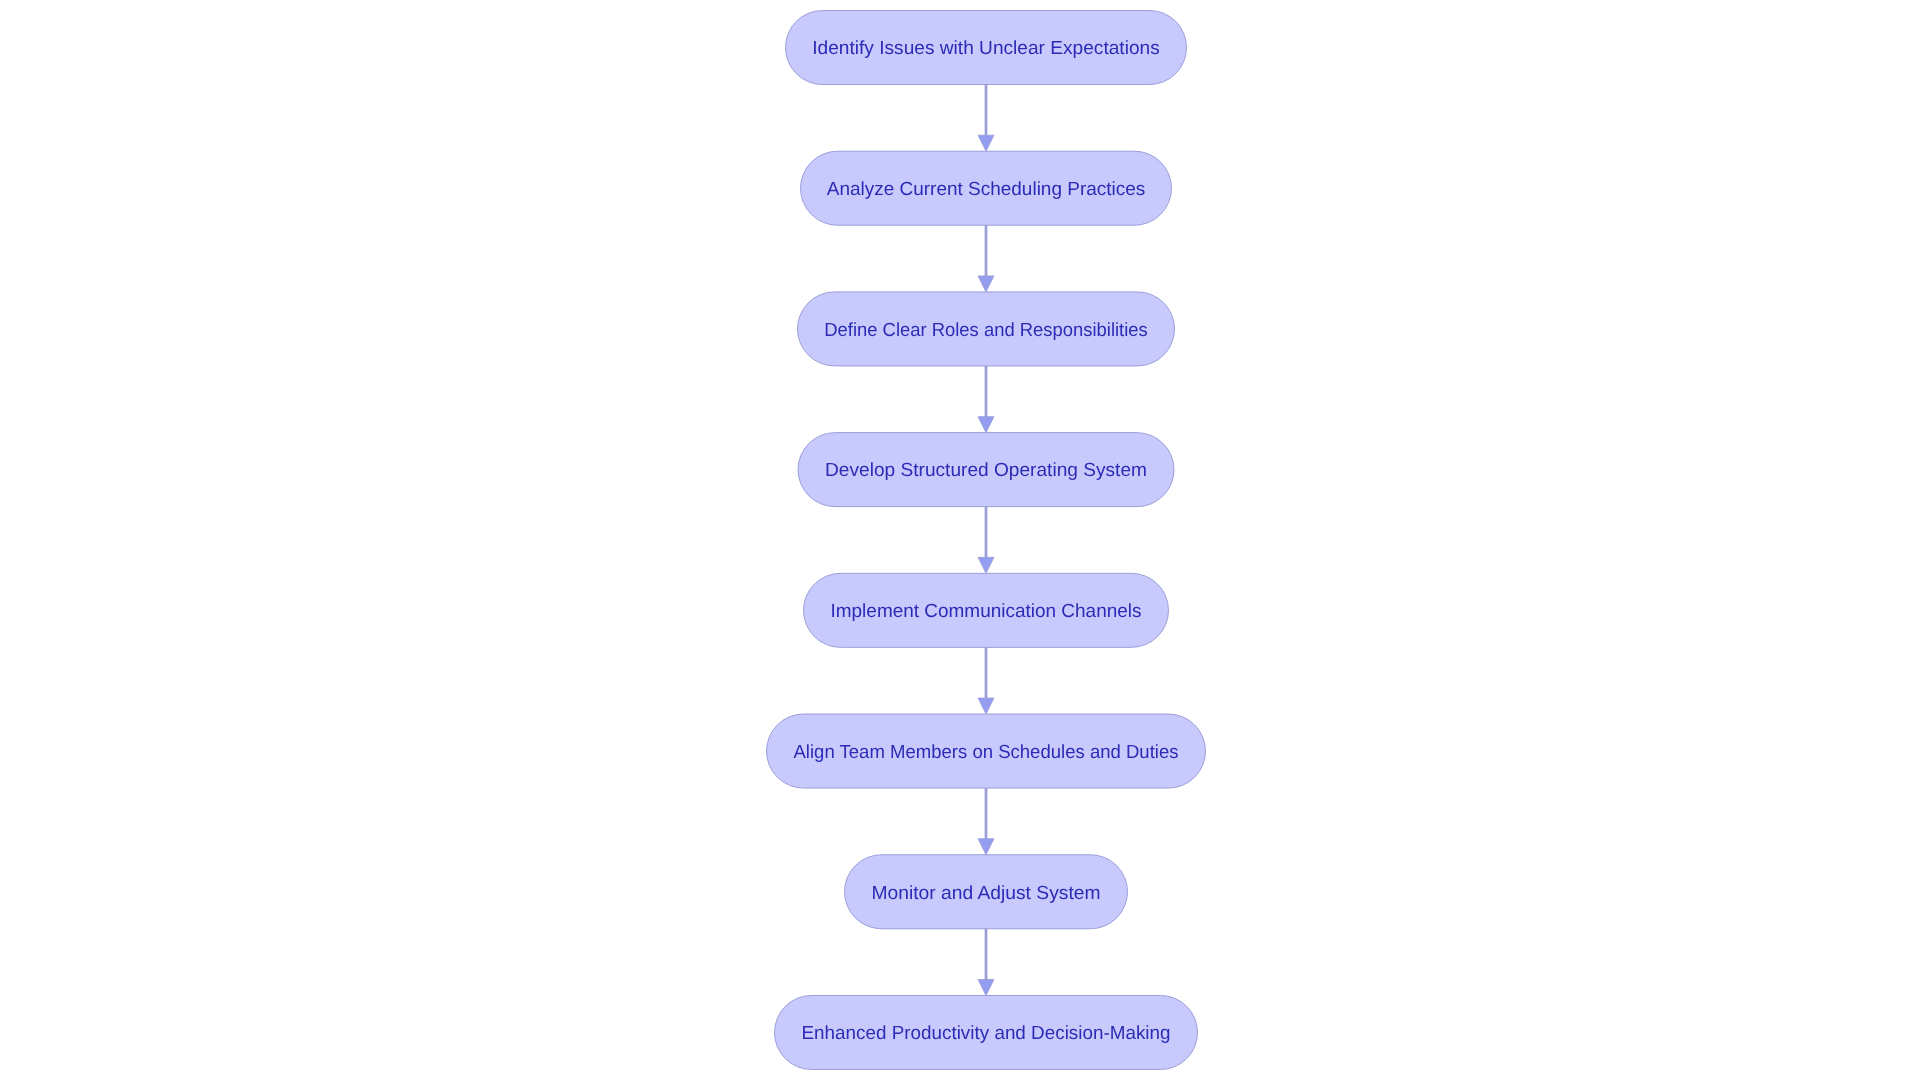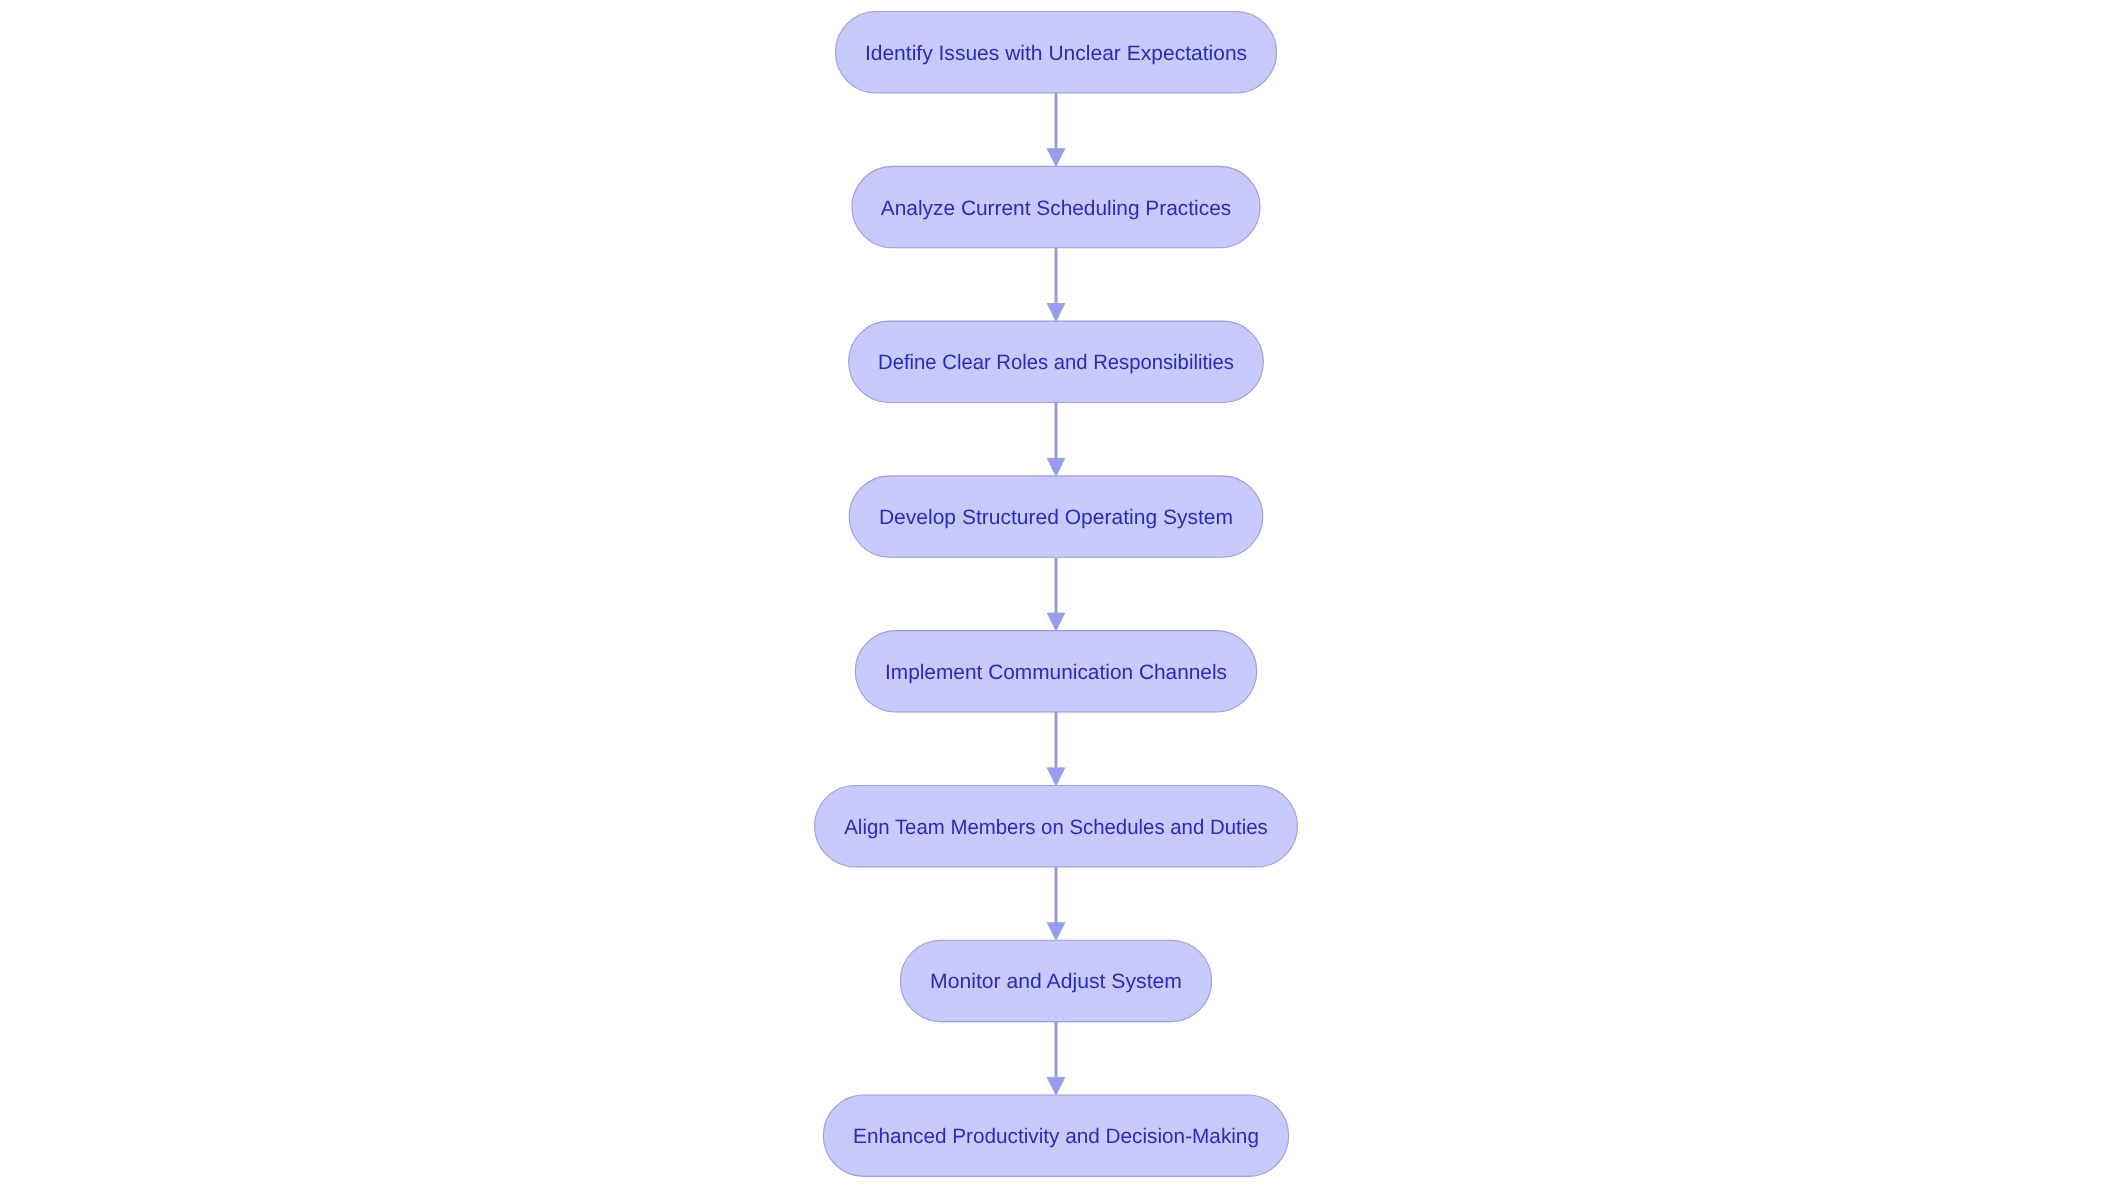--- a/index.html
+++ b/index.html
@@ -9,20 +9,21 @@
     height: 1080px;
     background: #ffffff;
     overflow: hidden;
   }
   #flow-root {
     position: relative;
     width: 1664px;
     height: 1080px;
     
     filter: saturate(1);
+    margin-left: 26px;
   }
   #flow-svg {
     position: absolute;
     left: 0;
     top: 0;
     shape-rendering: geometricPrecision;
   }
   .node-label {
     font-family: "Liberation Sans", sans-serif;
     font-size: 19px;

